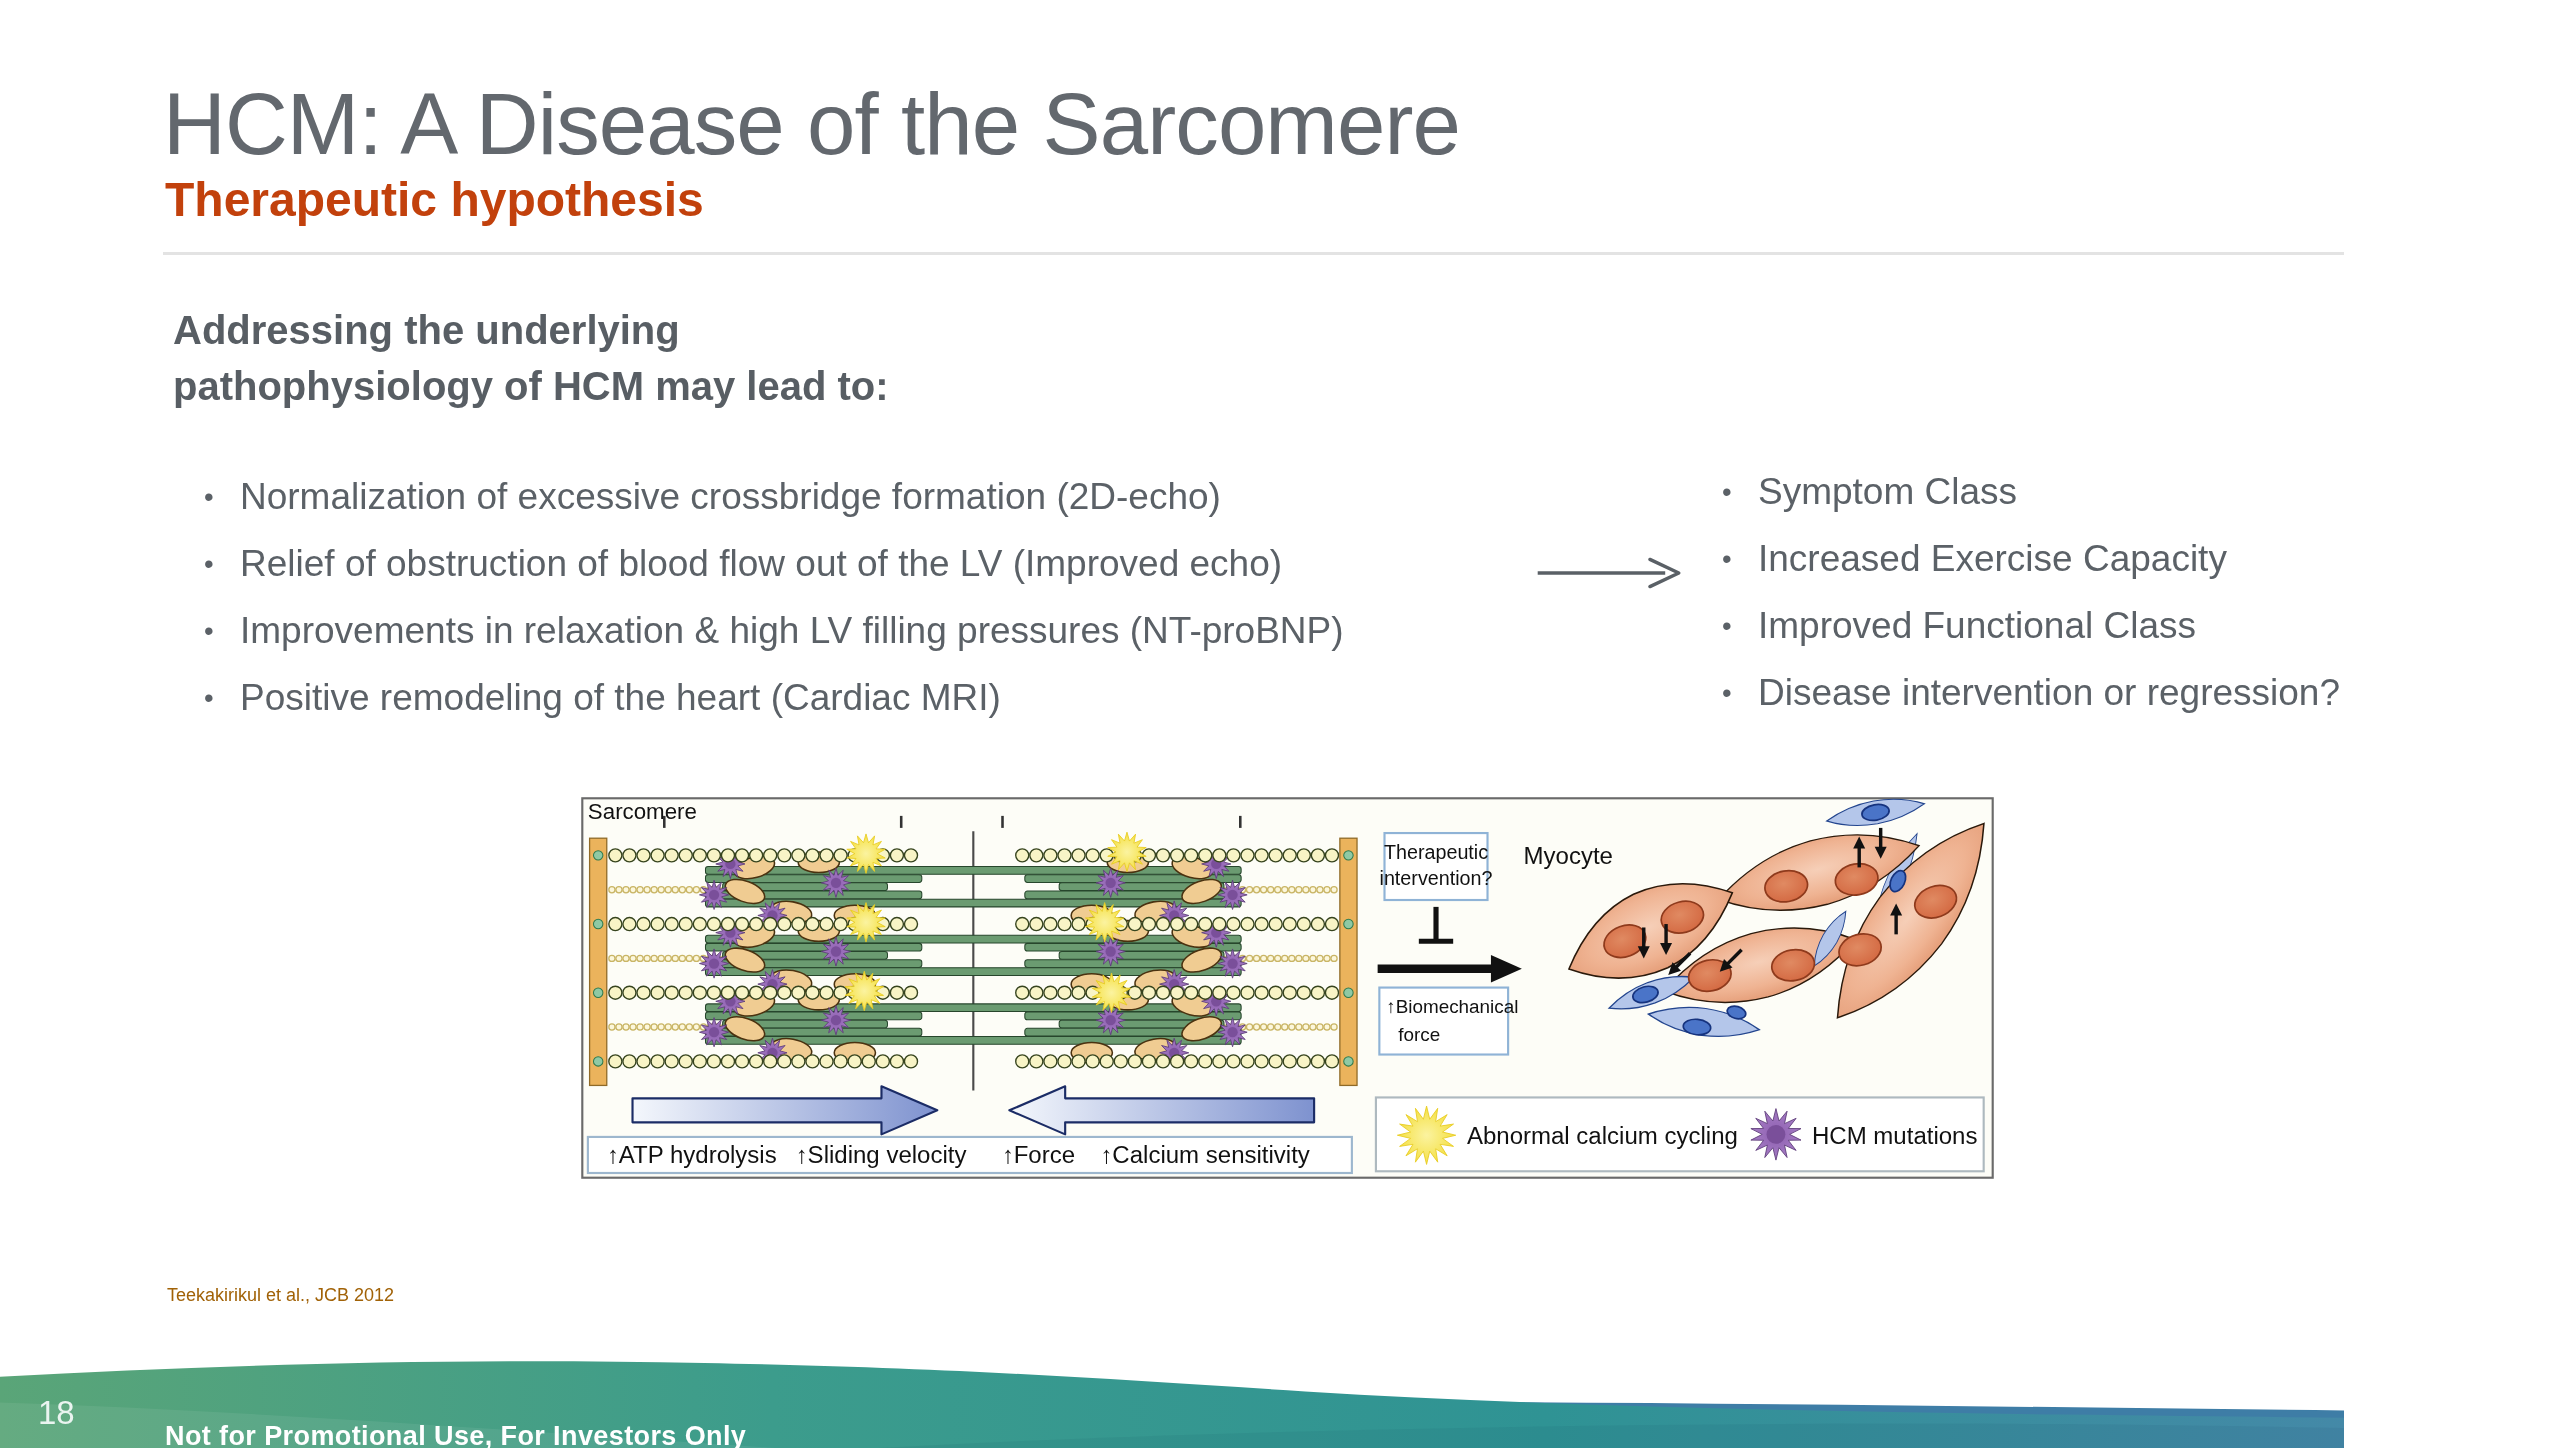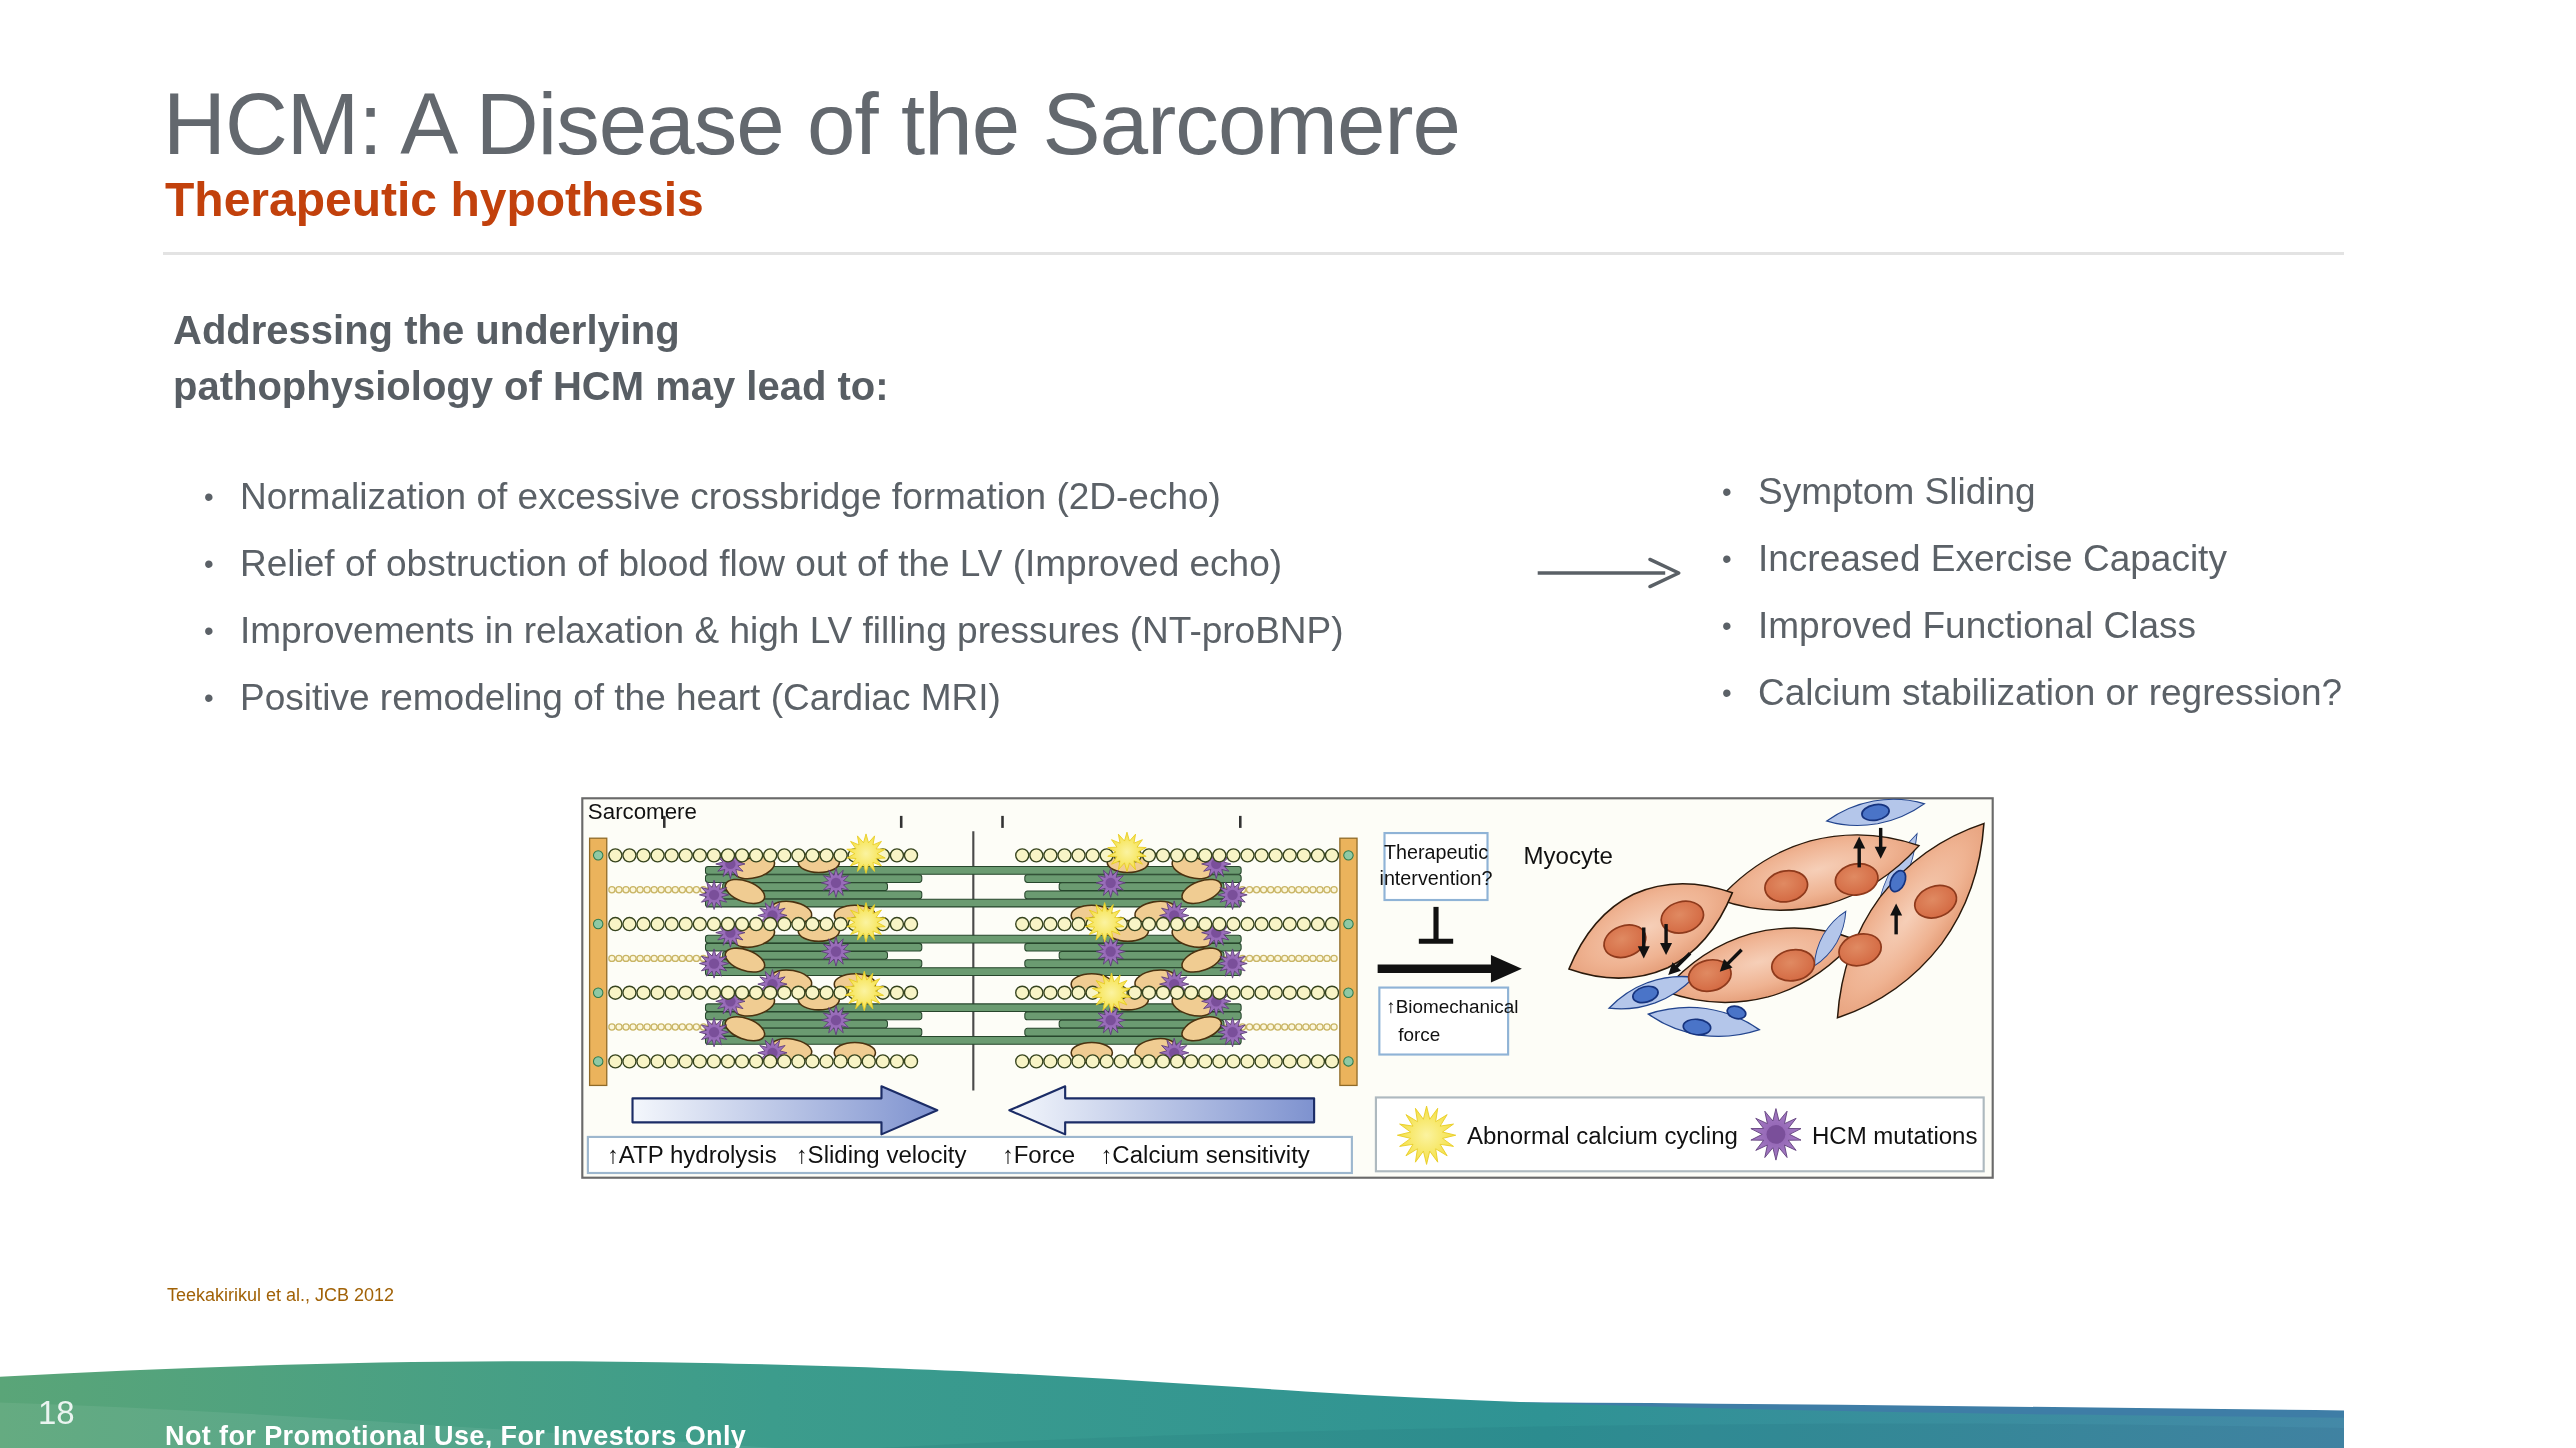--- a/index.html
+++ b/index.html
@@ -56,33 +56,33 @@
   </div>
 
   <svg class="abs" style="left:1535px;top:556px;" width="155" height="34" viewBox="0 0 180 40">
     <line x1="2" y1="20" x2="152" y2="20" stroke="#5A6066" stroke-width="4"></line>
     <polyline points="134,4 168,20 134,36" fill="none" stroke="#5A6066" stroke-width="4" stroke-linecap="round" stroke-linejoin="round"></polyline>
   </svg>
 
   <div class="abs bullets bright">
     <div class="brow">
         <span class="bdot">•</span>
-        <span>Symptom Sliding</span>
+        <span>Symptom Class</span>
       </div>
     <div class="brow">
         <span class="bdot">•</span>
         <span>Increased Exercise Capacity</span>
       </div>
     <div class="brow">
         <span class="bdot">•</span>
         <span>Improved Functional Class</span>
       </div>
     <div class="brow">
         <span class="bdot">•</span>
-        <span>Calcium stabilization or regression?</span>
+        <span>Disease intervention or regression?</span>
       </div>
   </div>
 
   <svg class="abs fig" viewBox="0 0 1646 445">
     <defs>
       <radialGradient id="cellGrad" cx="50%" cy="45%" r="65%">
         <stop offset="0%" stop-color="#F6CFB8"></stop>
           <stop offset="55%" stop-color="#EFB392"></stop>
           <stop offset="100%" stop-color="#E0936C"></stop>
       </radialGradient>

